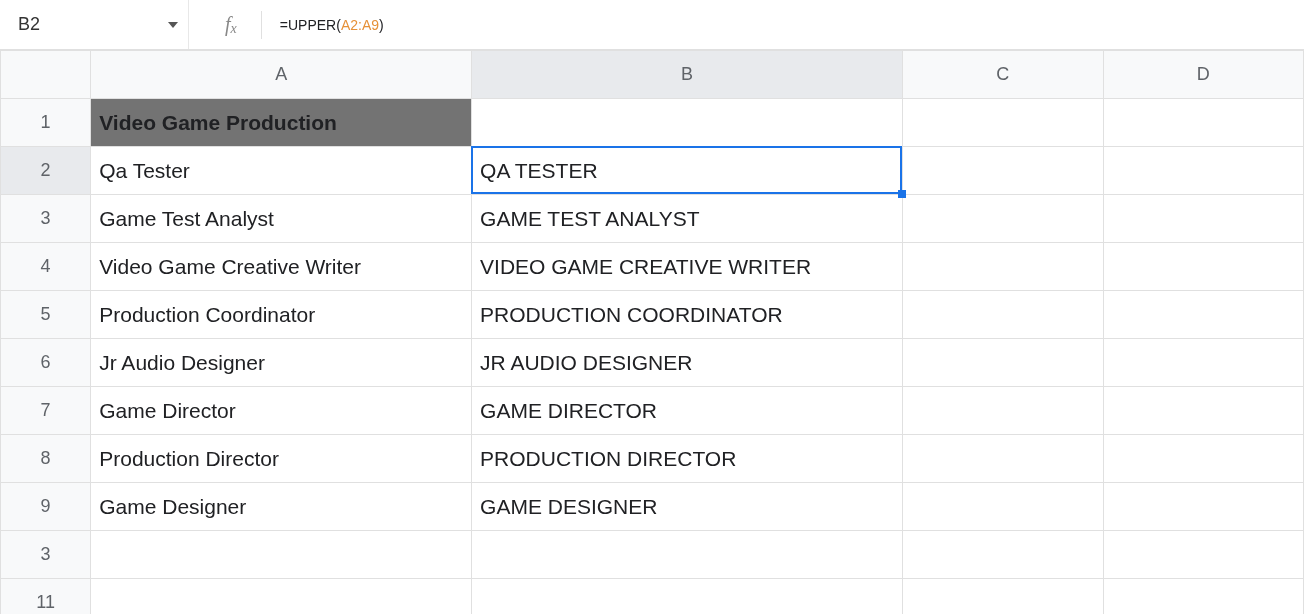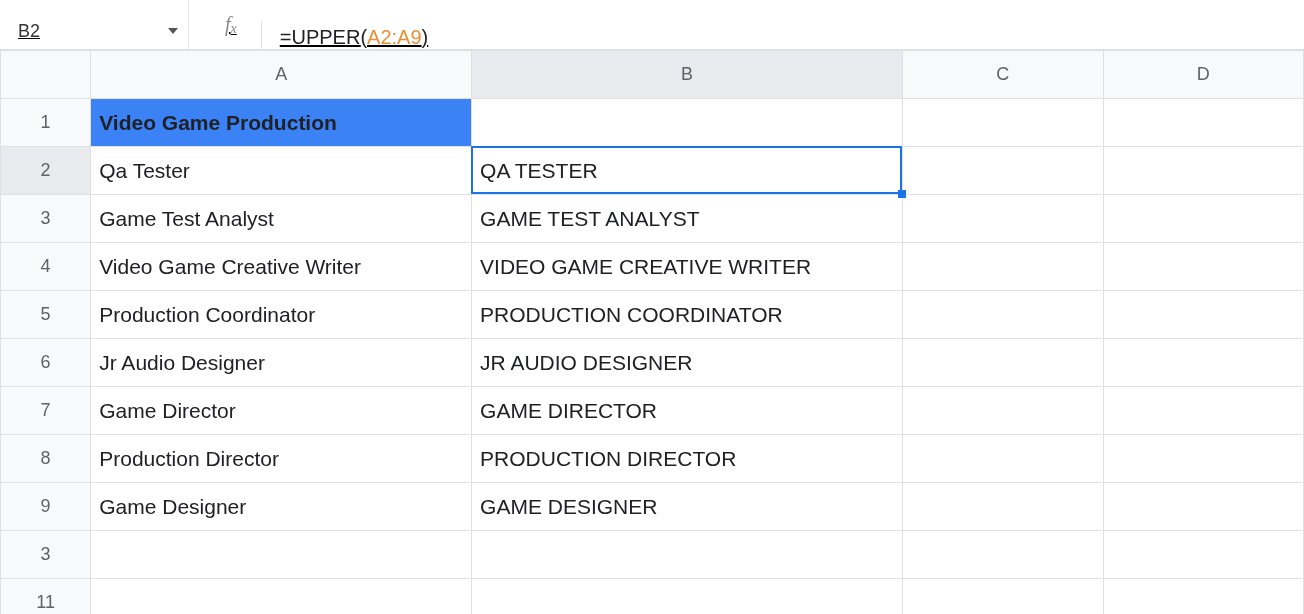--- a/index.html
+++ b/index.html
@@ -4,25 +4,24 @@
   <style>
     * { box-sizing: border-box; margin: 0; padding: 0; }
     body {
       font-family: Arial, sans-serif;
       font-size: 14px;
       background: #fff;
       user-select: none;
     }
     .formula-bar {
       display: flex;
-      align-items: flex-end;
+      align-items: center;
       height: 50px;
       border-bottom: 1px solid #e0e0e0;
       padding: 0 8px;
-      text-decoration: underline;
     }
     .cell-ref-box {
       display: flex;
       align-items: center;
       width: 180px;
       height: 36px;
       padding: 0 10px;
       font-size: 18px;
       color: #333;
     }
@@ -51,21 +50,21 @@
     .fx-icon .f-char { font-size: 20px; }
     .fx-icon .x-char { font-size: 14px; position: relative; top: 4px; }
     .formula-separator {
       width: 1px;
       height: 28px;
       background: #e0e0e0;
       margin-right: 18px;
     }
     .formula-input {
       flex: 1;
-      font-size: 20px;
+      font-size: 14px;
       color: #202124;
       font-family: Arial, sans-serif;
     }
     .formula-input .fn-name { color: #202124; }
     .formula-input .paren { color: #202124; }
     .formula-input .range { color: #e69138; }
     
     .sheet {
       position: relative;
     }
@@ -108,21 +107,21 @@
     .col-d { width: 200px; }
     
     td.data-cell {
       height: 48px;
       font-size: 21px;
       color: #202124;
       padding: 0 8px;
     }
     .header-cell {
       font-weight: bold;
-      background: #3b82f6;
+      background: #737373;
     }
     .selected-cell {
       position: relative;
     }
     .selection-overlay {
       position: absolute;
       border: 2px solid #1a73e8;
       pointer-events: none;
       z-index: 5;
     }

